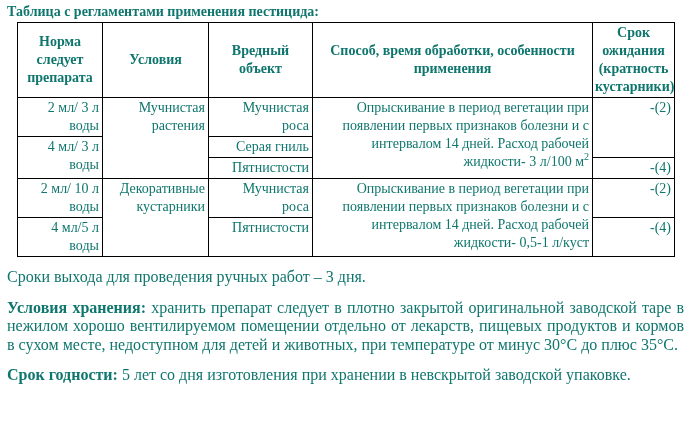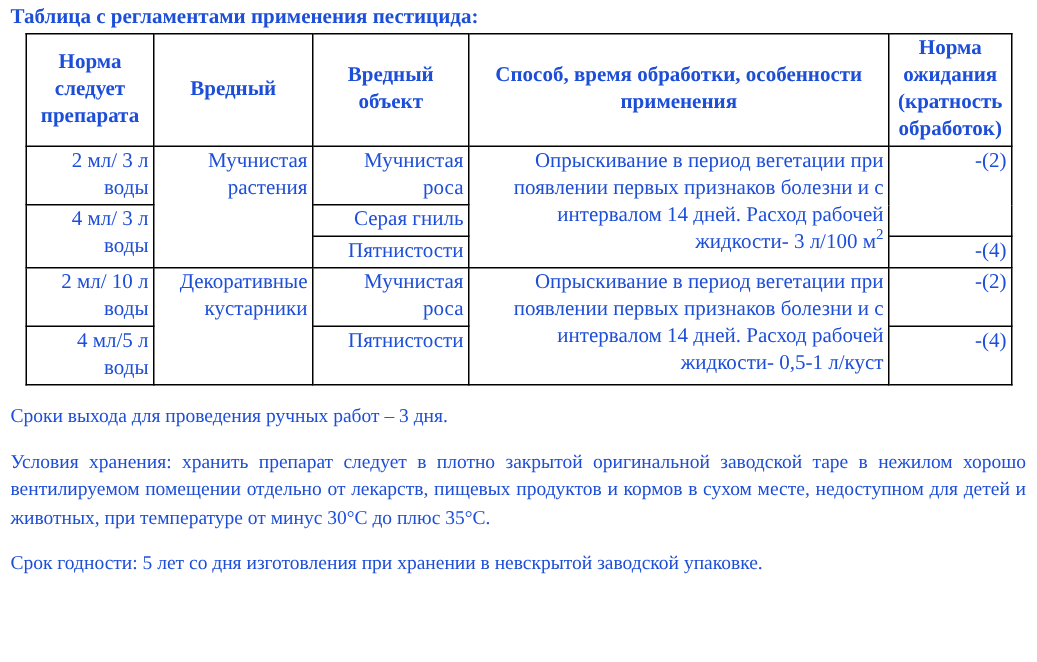--- a/index.html
+++ b/index.html
@@ -6,21 +6,21 @@
     margin: 0;
     padding: 0;
     background: #ffffff;
   }
   .page {
     width: 691px;
     height: 441px;
     box-sizing: border-box;
     padding: 3px 7px 0 7px;
     background: #ffffff;
-    color: #1d4ed8;
+    color: #0f766e;
     font-family: "Liberation Serif", "DejaVu Serif", serif;
     overflow: hidden;
   }
   .title {
     font-size: 14px;
     font-weight: bold;
     line-height: 18px;
     margin: 0 0 1px 0;
   }
   table.reg-table {
@@ -53,51 +53,51 @@
   tr.hdr   { height: 73px; }
   tr.r1    { height: 38px; }
   tr.r2    { height: 19px; }
   tr.r3    { height: 20px; }
   tr.r4    { height: 38px; margin-top: 44px; }
   tr.r5    { height: 37px; }
   .below-table {
     margin-top: 11px;
   }
   .para {
-    font-size: 13px;
+    font-size: 16px;
     line-height: 18.5px;
     margin: 0 0 12px 0;
     text-align: justify;
   }
   .para.first { text-align: left; }
-  .para b { font-weight: normal; }
+  .para b { font-weight: bold; }
   sup { font-size: 10px; line-height: 0; }
 </style>
 </head>
 <body>
 
 <div class="page">
 
   <div class="title">Таблица с регламентами применения пестицида:</div>
 
   <table class="reg-table">
     <colgroup>
       <col style="width:85px">
       <col style="width:106px">
       <col style="width:104px">
       <col style="width:280px">
       <col style="width:82px">
     </colgroup>
     <thead>
       <tr class="hdr">
         <th>Норма следует препарата</th>
-        <th>Вредный</th>
+        <th>Условия</th>
         <th>Вредный объект</th>
         <th>Способ, время обработки, особенности применения</th>
-        <th>Норма ожидания (кратность обработок)</th>
+        <th>Срок ожидания (кратность кустарники)</th>
       </tr>
     </thead>
     <tbody>
       <tr class="r1">
         <td>2 мл/ 3 л воды</td>
         <td rowspan="3">Мучнистая растения</td>
         <td>Мучнистая роса</td>
         <td rowspan="3"><span>Опрыскивание в период вегетации при появлении первых признаков болезни и с интервалом 14 дней. Расход рабочей жидкости- 3 л/100 м</span><sup>2</sup></td>
         <td rowspan="2" class="waiting">-(2)</td>
       </tr>

